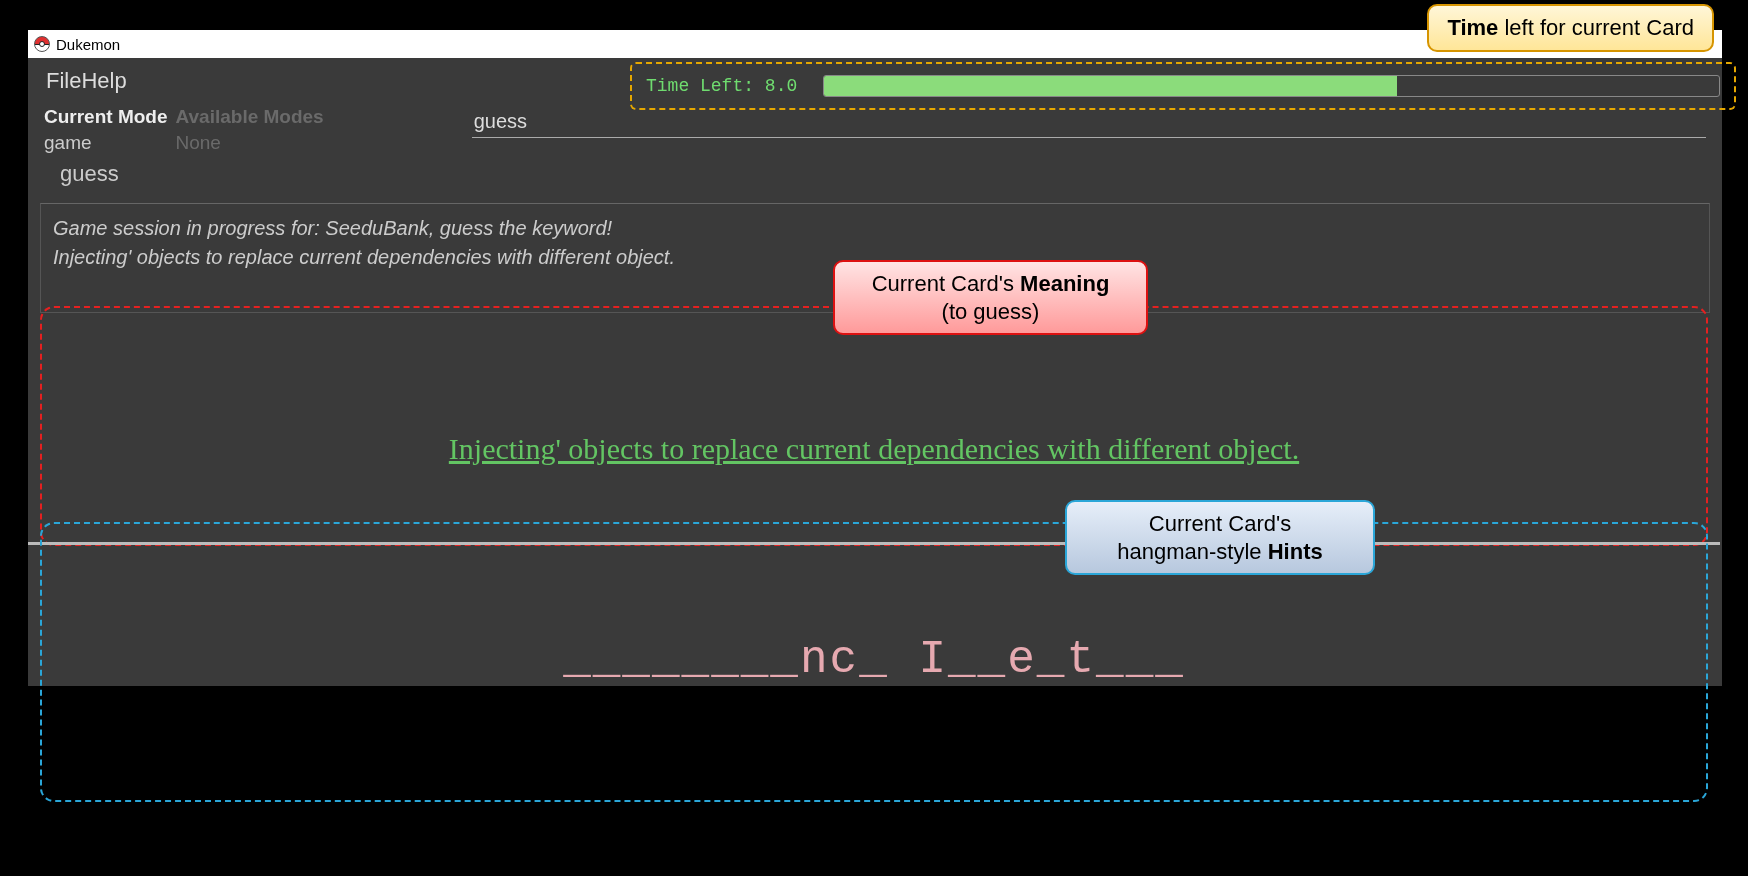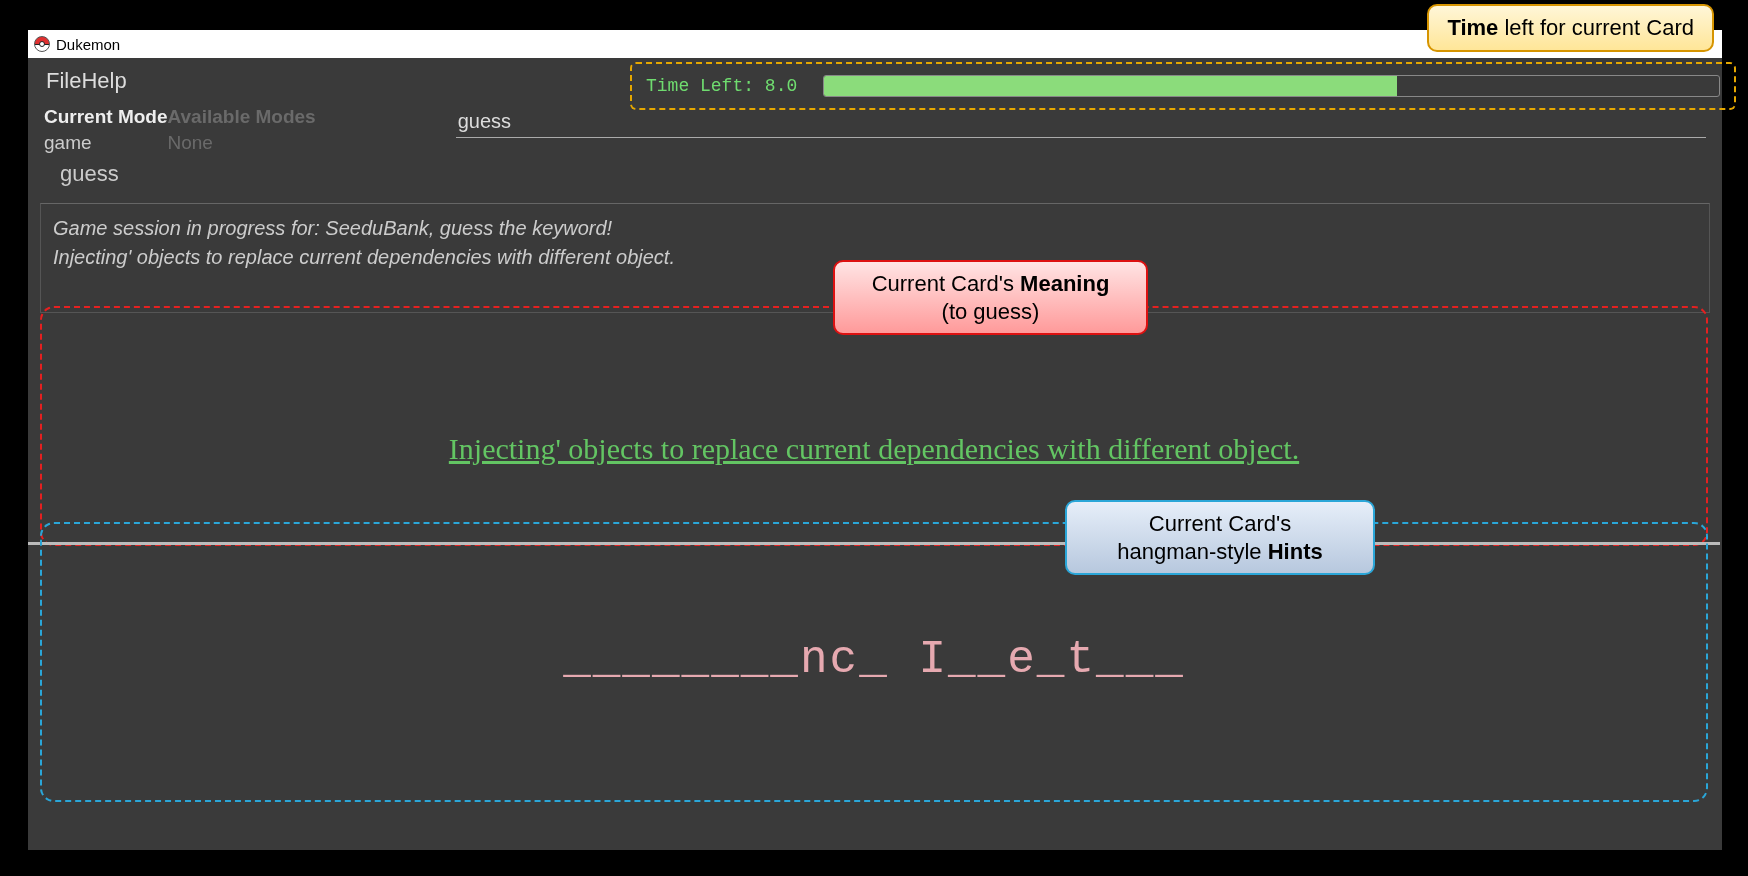--- a/index.html
+++ b/index.html
@@ -9,21 +9,21 @@
     width: 1748px;
     height: 876px;
     overflow: hidden;
     position: relative;
   }
   .window {
     position: absolute;
     left: 28px;
     top: 30px;
     width: 1694px;
-    height: 820px;
+    height: 656px;
     background: #3a3a3a;
     display: flex;
     flex-direction: column;
   }
   .titlebar {
     background: #fff;
     height: 28px;
     display: flex;
     align-items: center;
     padding: 0 6px;
@@ -78,20 +78,21 @@
     overflow: hidden;
   }
   .progress-fill {
     height: 100%;
     background: #8bdc7b;
     width: 64%;
   }
   .mode-row {
     display: flex;
     padding: 2px 16px 0 16px;
+    gap: 8px;
     align-items: flex-start;
     color: #ddd;
     font-size: 19px;
   }
   .mode-col { display:flex; flex-direction:column; line-height:1.35; }
   .mode-col .lbl { color:#eee; font-weight:600; }
   .mode-col .val { color:#ccc; font-weight:400; }
   .mode-col.faded .lbl, .mode-col.faded .val { color:#6a6a6a; }
   .cmd-wrap { flex:1; padding-left: 140px; padding-top: 4px; }
   .cmd-input {

